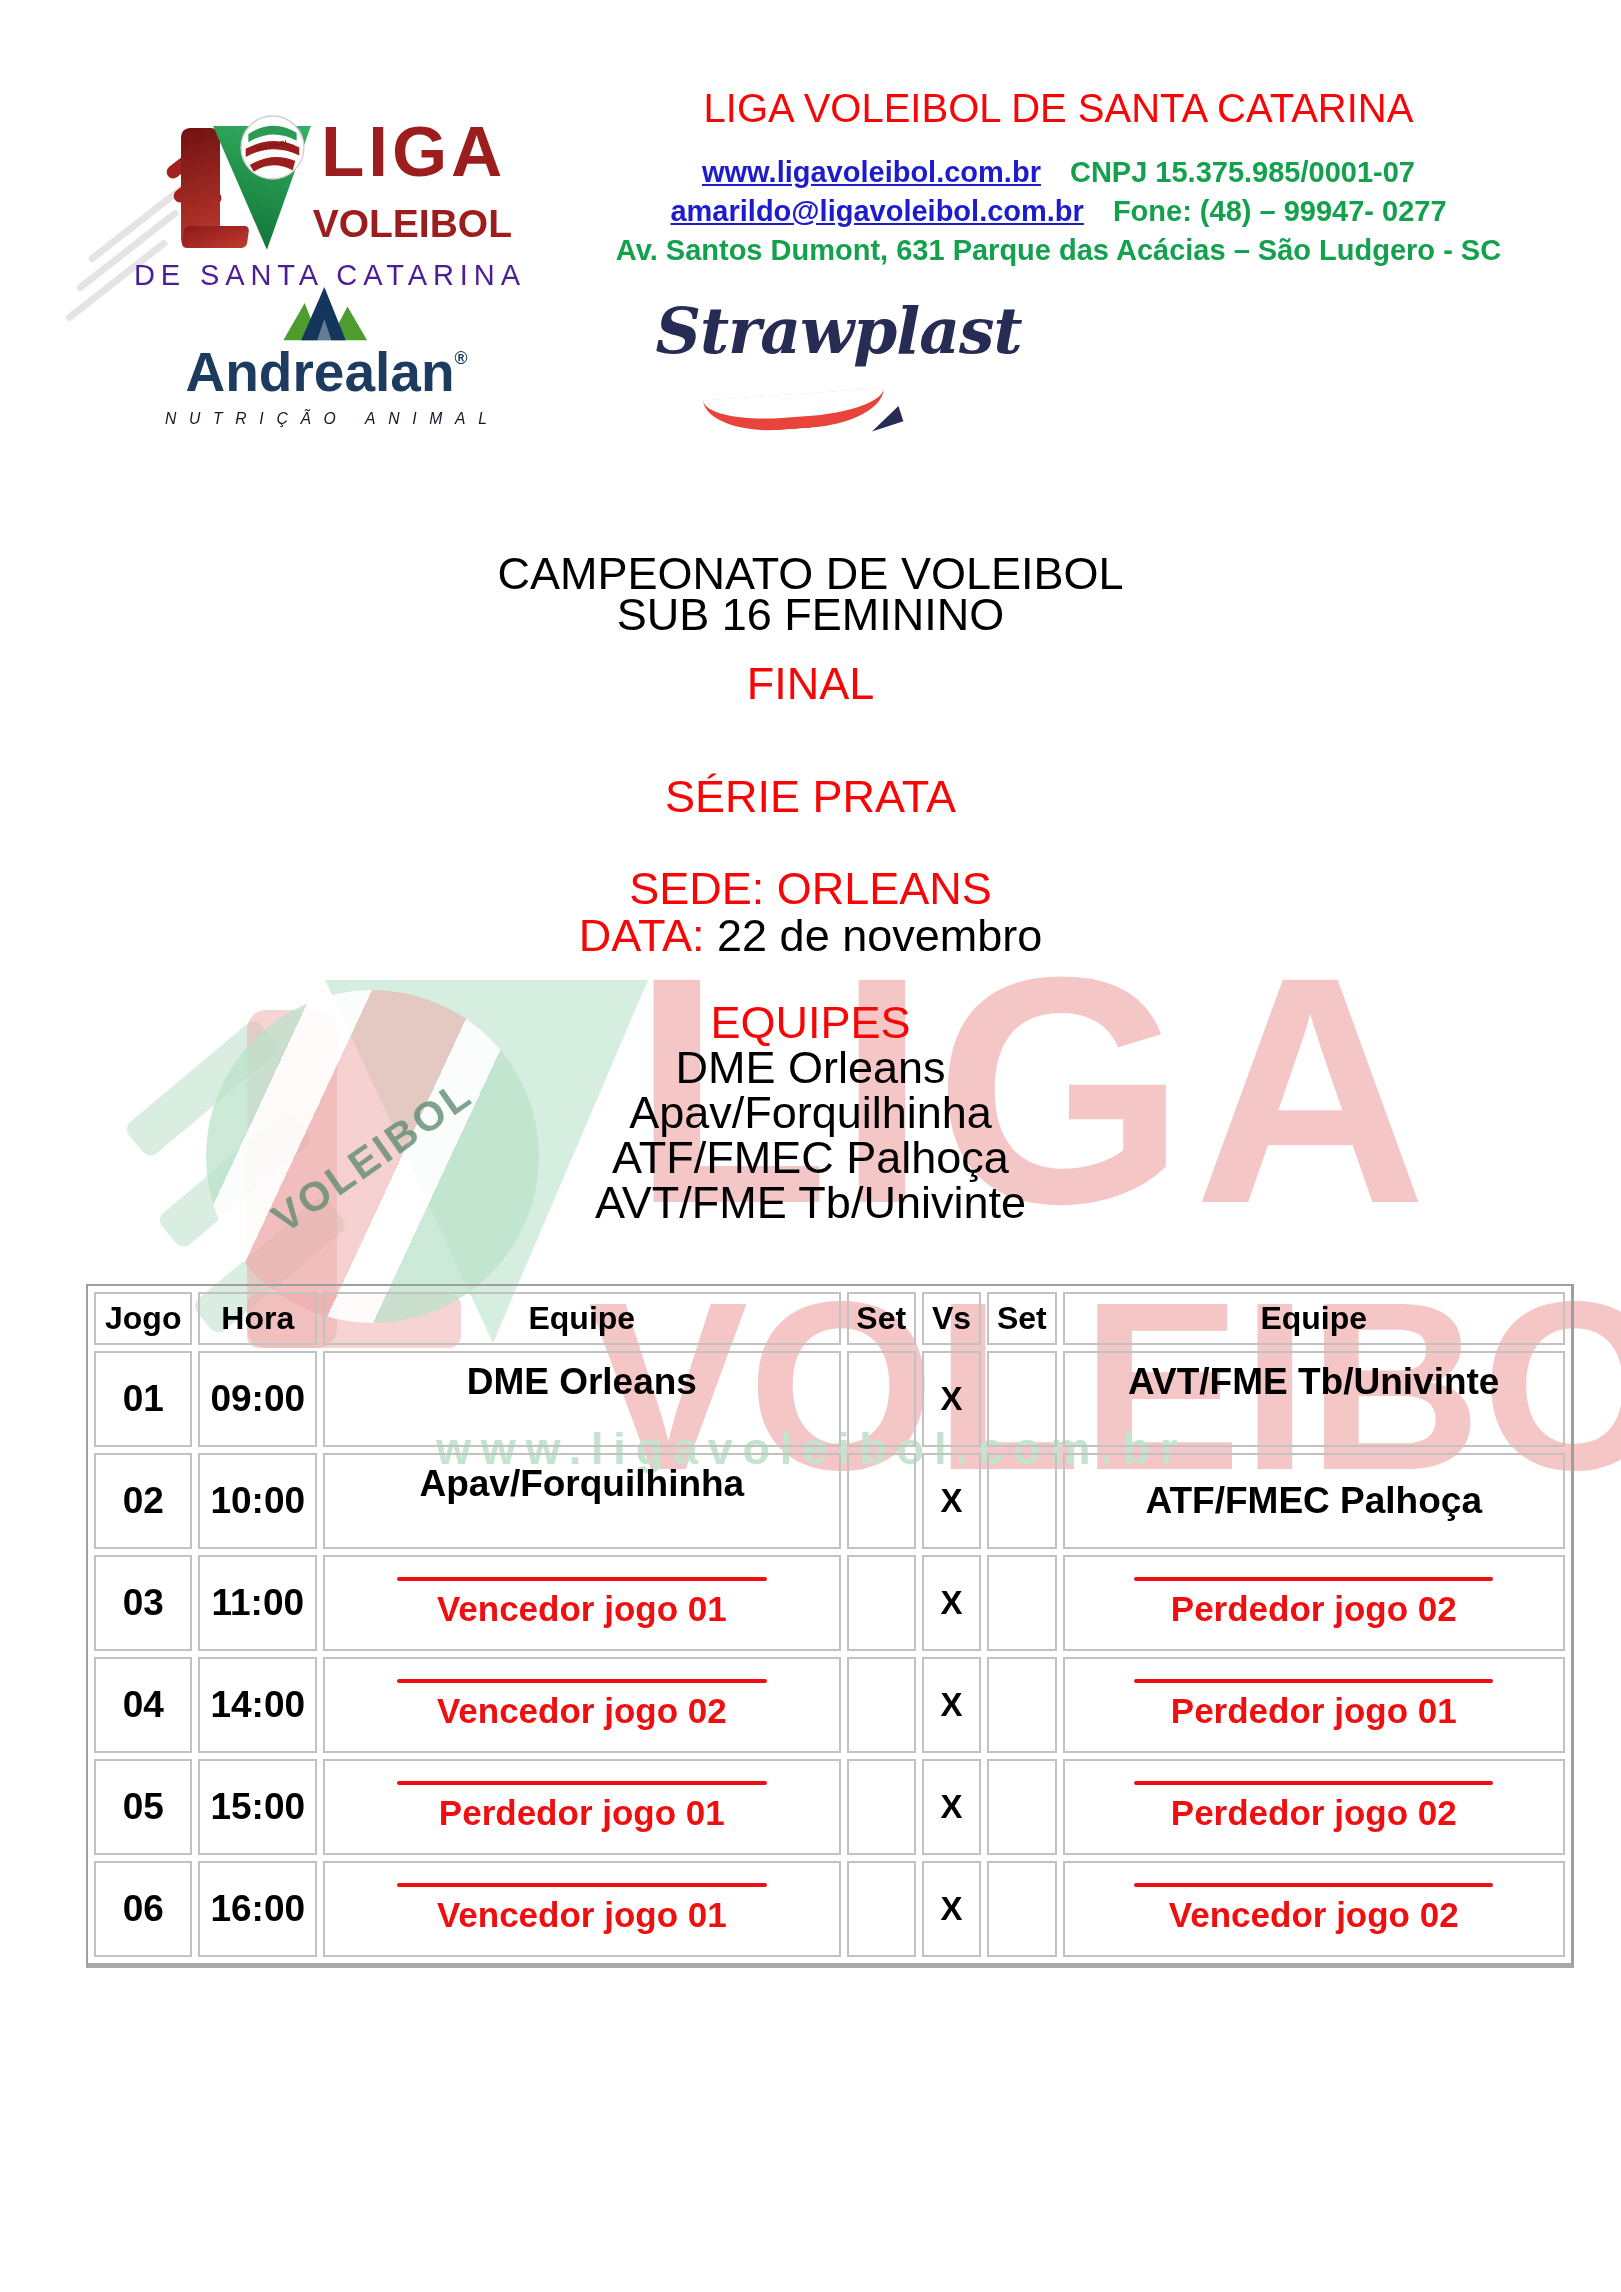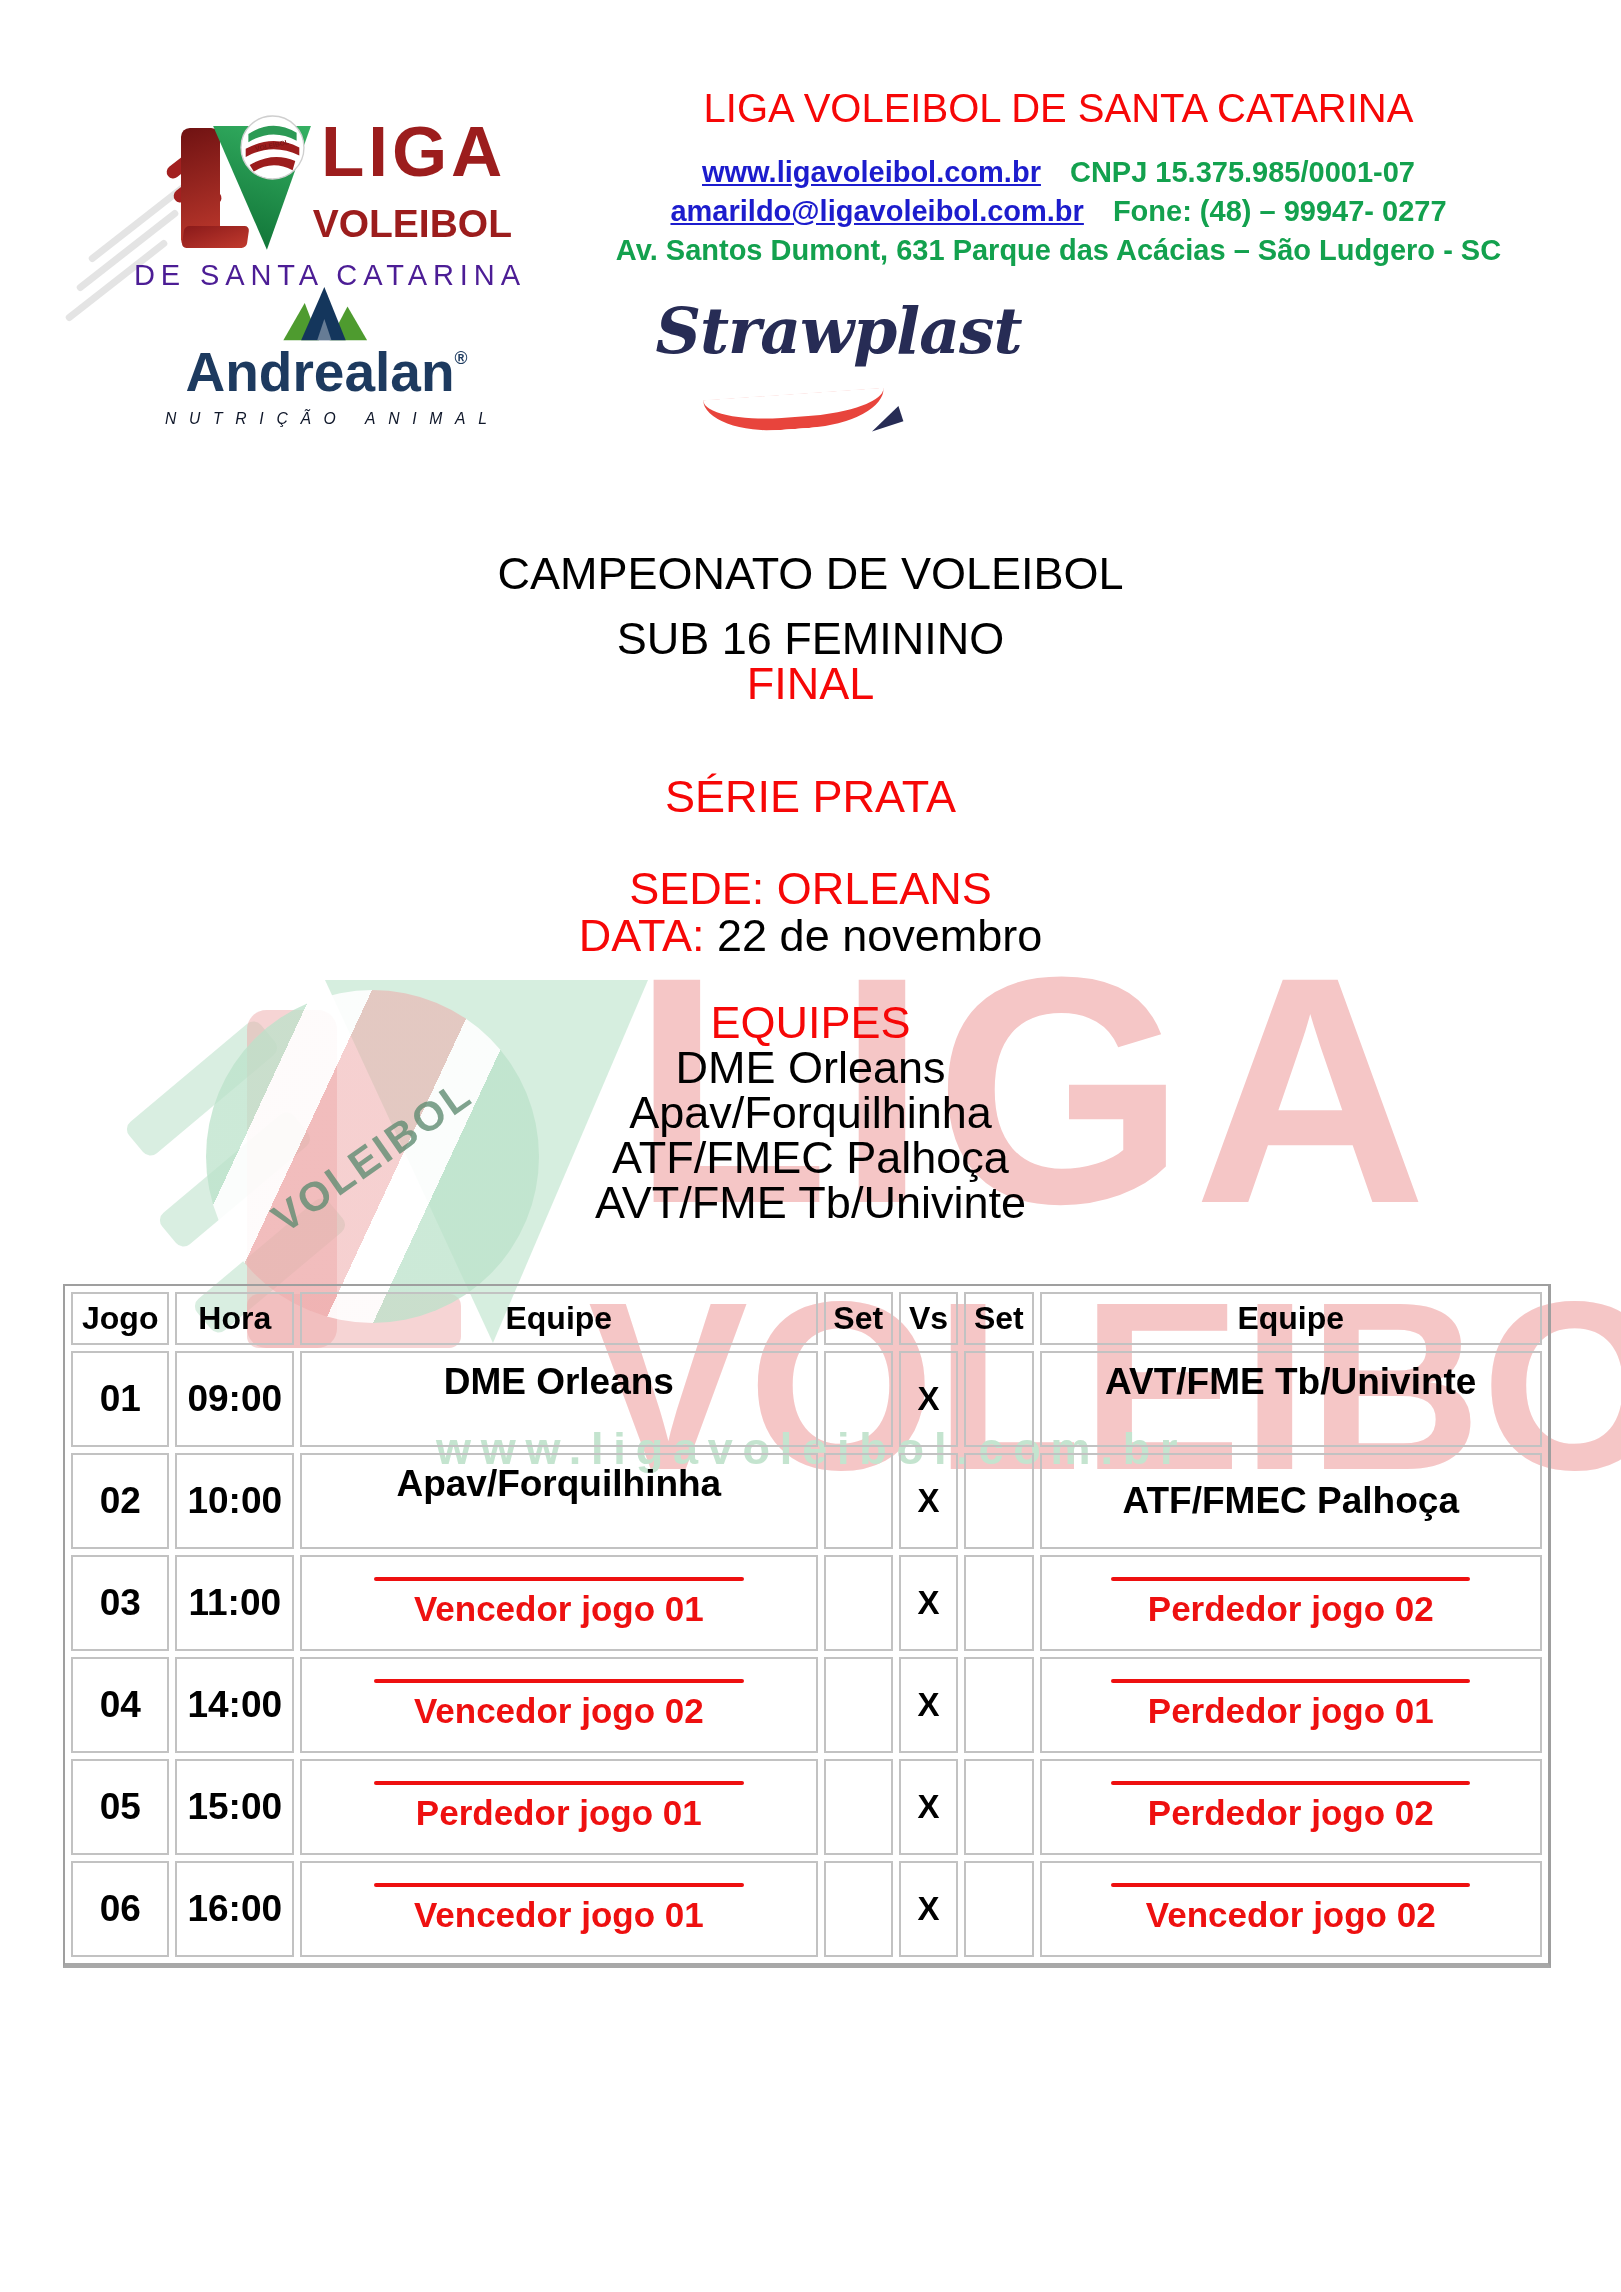--- a/index.html
+++ b/index.html
@@ -60,33 +60,33 @@
   .straw-swoosh { position: absolute; left: 96px; top: 100px; width: 181px; height: 35px; border-bottom: 12.7px solid #e8443c; border-radius: 0 0 108px 108px / 0 0 49px 49px; transform: rotate(-4deg); }
   .straw-swoosh::after { content: ""; position: absolute; right: -15.7px; bottom: -15.7px; width: 0; height: 0; border-left: 33px solid transparent; border-bottom: 16.7px solid #272c55; transform: rotate(-14deg); }
   .sp-copo { position: absolute; left: 1188px; top: 321px; display: flex; align-items: center; gap: 17.6px; z-index: 2; }
   .copo-icon { width: 90px; height: 90px; }
   .copo-name { font-size: 43px; font-weight: bold; color: #333333; letter-spacing: 1px; white-space: nowrap; }
 
   
   .t { position: absolute; left: 0; width: 100%; text-align: center; font-weight: normal; font-size: 45px; line-height: 1; z-index: 2; color: #000; }
   .red { color: #f60707; }
   .t-campeonato { top: 551px; }
-  .t-categoria { top: 616px; }
+  .t-categoria { top: 592px; }
   .t-fase { top: 661px; }
   .t-serie { top: 774px; }
   .t-sede { top: 866px; }
   .t-data { top: 913px; }
   .t-equipes { top: 1000px; }
   .t-team0 { top: 1045px; }
   .t-team1 { top: 1090px; }
   .t-team2 { top: 1135px; }
   .t-team3 { top: 1180px; }
 
   
-  .sched { position: absolute; left: 63px; top: 1284px; width: 1488px; z-index: 2;
+  .sched { position: absolute; left: 86px; top: 1284px; width: 1488px; z-index: 2;
     border-collapse: separate; border-spacing: 6.9px; table-layout: fixed;
     border: 2.9px solid #9f9f9f; border-right-width: 3.9px; border-bottom: 5.9px solid #a8a8a8; }
   .sched td { border: 2px solid #c2c2c2; background: transparent; text-align: center; font-weight: bold; padding: 0; overflow: hidden; }
   tr.head td { height: 53px; font-size: 32px; vertical-align: middle; }
   td.num { height: 96px; font-size: 37px; vertical-align: middle; }
   td.team { vertical-align: top; padding-top: 7.8px; font-size: 37px; }
   td.team.mid { vertical-align: middle; padding-top: 0; }
   td.vs { font-size: 33px; vertical-align: middle; }
   td.set {}
   td.ph { vertical-align: middle; }

